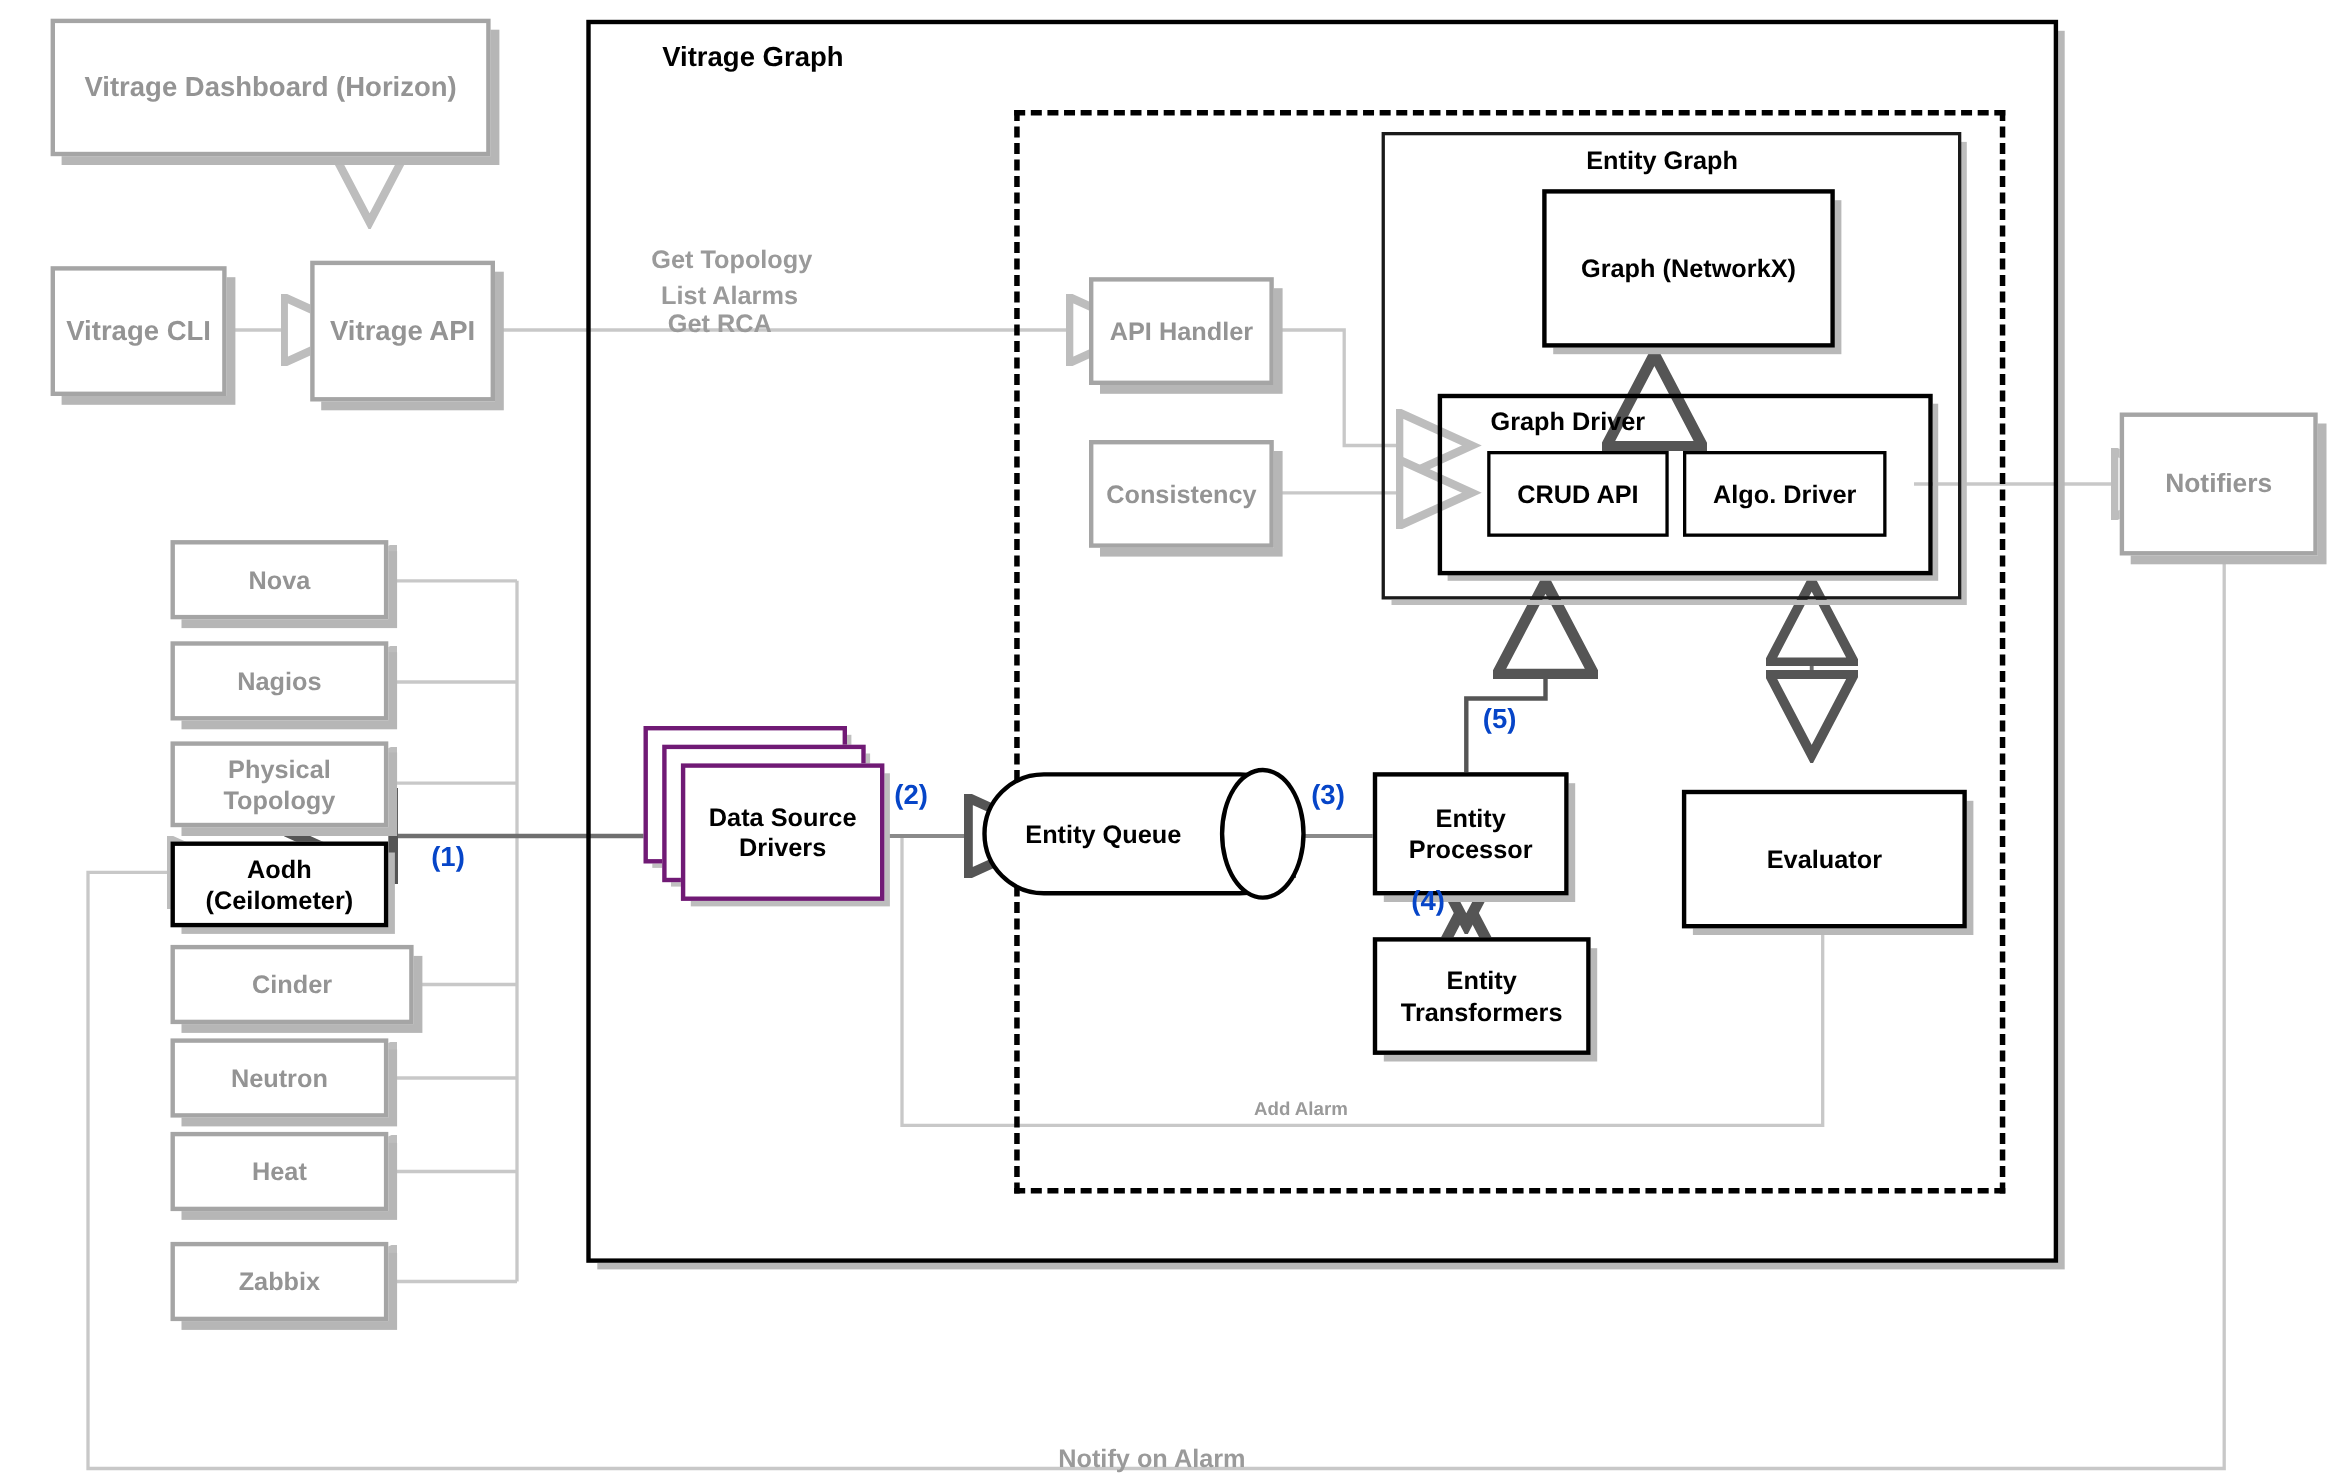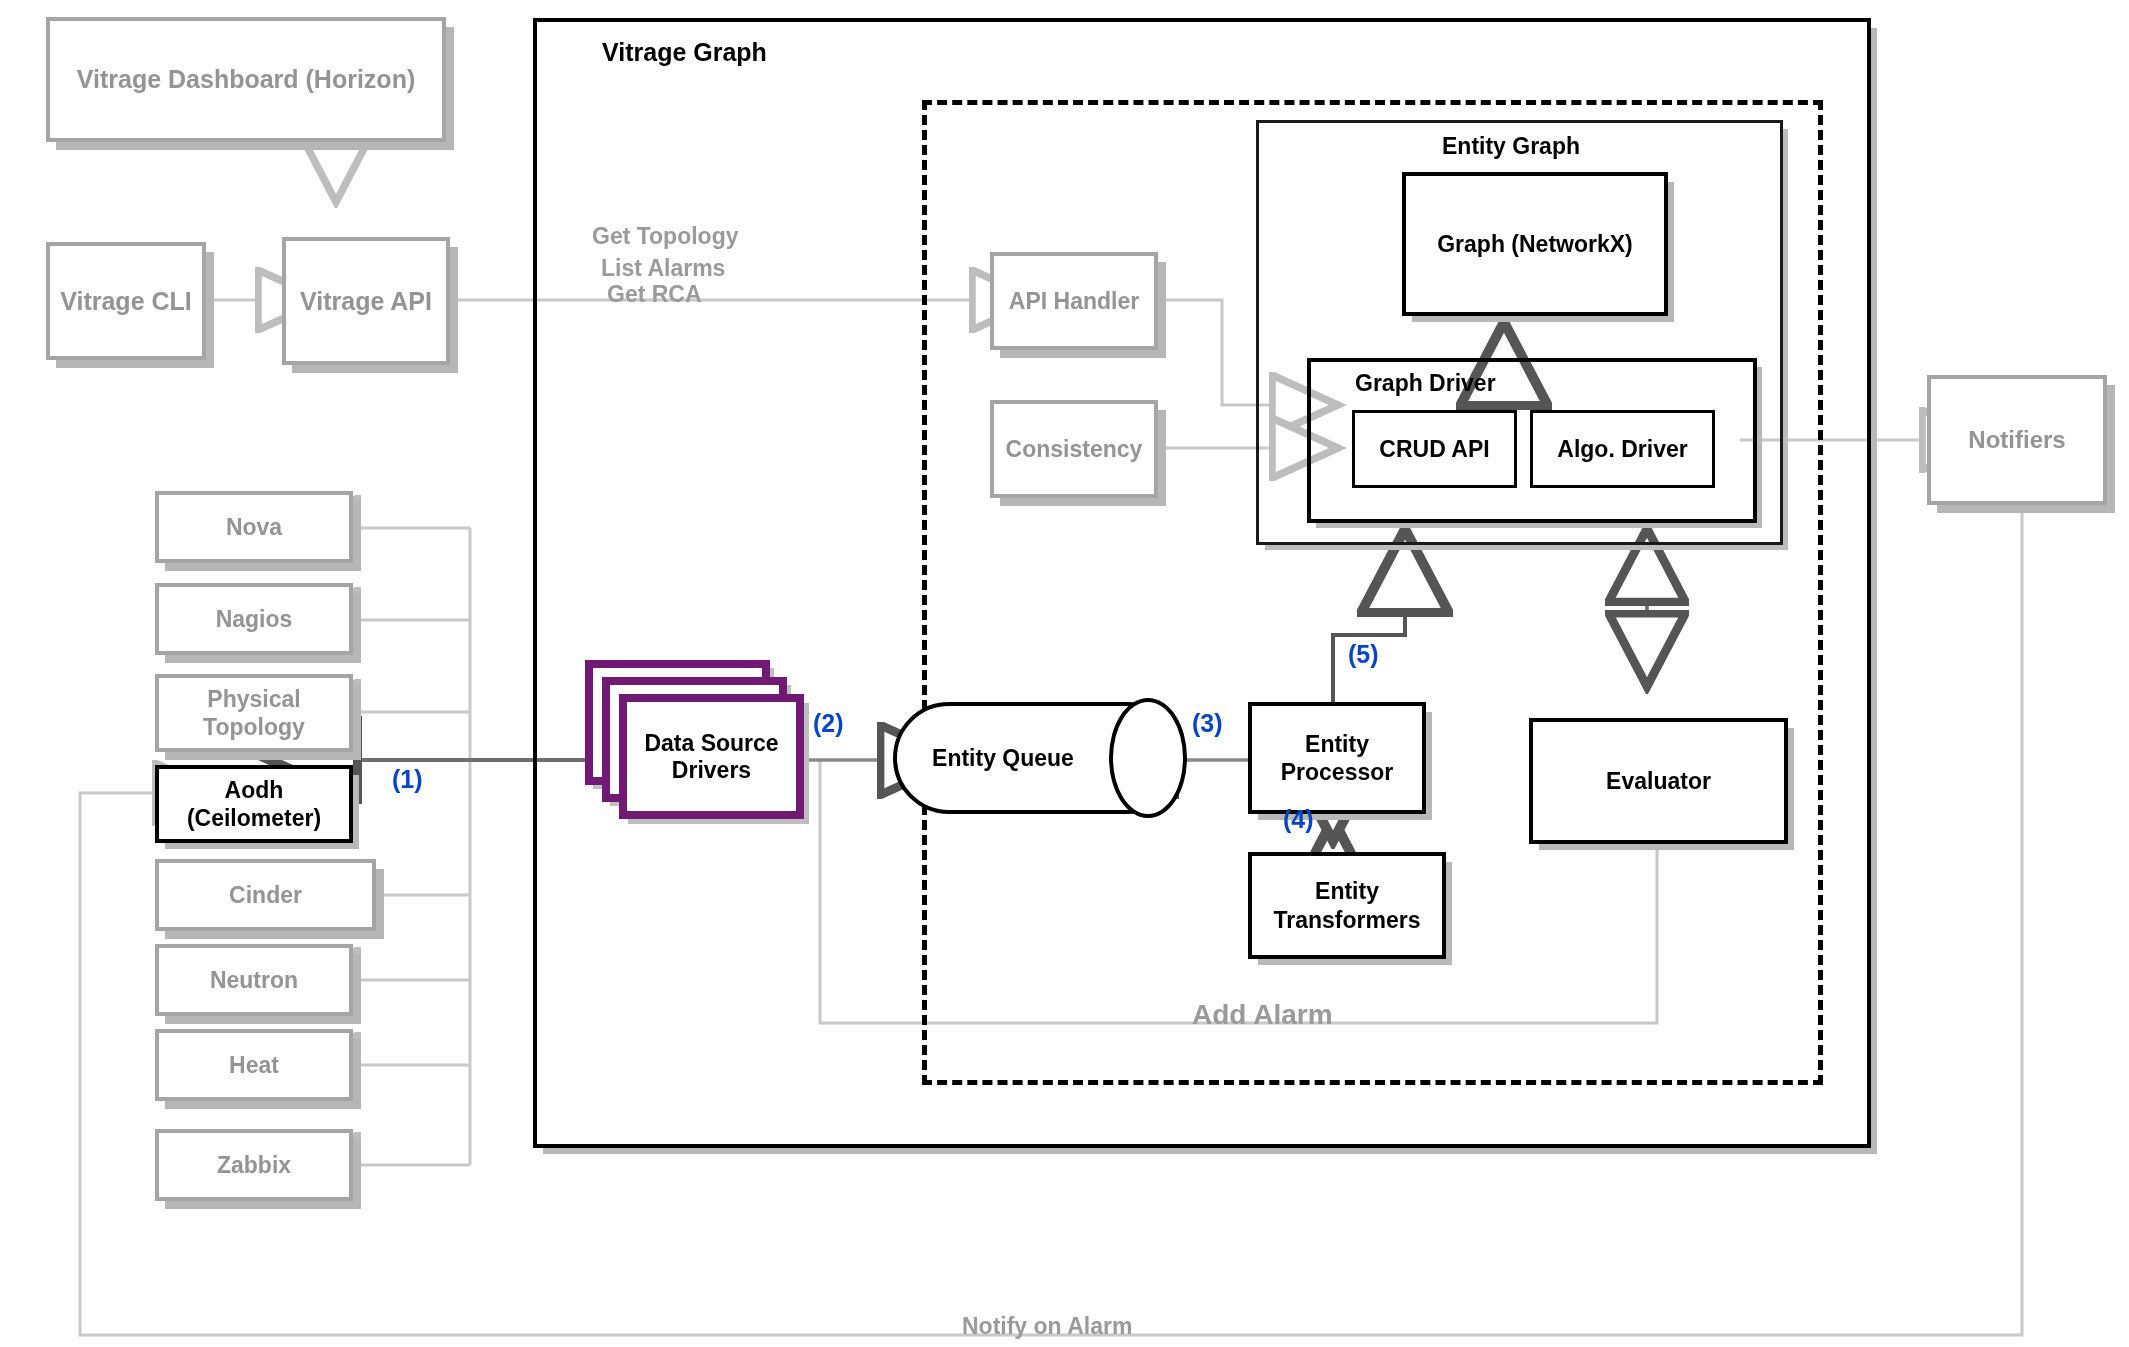--- a/index.html
+++ b/index.html
@@ -23,21 +23,21 @@
        background:transparent;box-shadow:8px 8px 0 -2px #b8b8b8;}
   .frame-solid-thin{position:absolute;box-sizing:border-box;border:3px solid #1a1a1a;
        background:transparent;box-shadow:7px 7px 0 -2px #bdbdbd;}
   .frame-dashed{position:absolute;box-sizing:border-box;
        border:5px dashed #000;background:transparent;}
 
   .frame-title{position:absolute;font-weight:bold;color:#000;white-space:nowrap;}
 
   
   .stack{position:absolute;}
-  .stack .sheet{position:absolute;box-sizing:border-box;border:8px solid #701a75;background:#fff;}
+  .stack .sheet{position:absolute;box-sizing:border-box;border:4px solid #701a75;background:#fff;}
 
   
   .cyl{position:absolute;box-sizing:border-box;}
   .cyl .body{position:absolute;inset:0;border:4px solid #000;border-radius:60px/60px;background:#fff;}
   .cyl .cap{position:absolute;top:-4px;right:-4px;width:78px;height:calc(100% + 8px);
             border:4px solid #000;border-radius:50%;background:#fff;box-sizing:border-box;}
   .cyl .txt{position:absolute;inset:0;display:flex;align-items:center;justify-content:center;
             font-weight:bold;color:#000;padding-right:70px;}
   .note{position:absolute;color:#9a9a9a;font-weight:bold;white-space:nowrap;text-align:right;}
   .step{position:absolute;color:#0645c8;font-weight:bold;white-space:nowrap;}
@@ -242,21 +242,21 @@
   </div>
 
   <div class="box blk" style="left:1529px;top:694px;width:259px;height:126px;font-size:23px;margin-top:24px;">
     <span class="lbl">Evaluator</span>
   </div>
 
   <div class="note" style="left:592px;top:223px;font-size:23px;">Get Topology</div>
   <div class="note" style="left:601px;top:255px;font-size:23px;">List Alarms</div>
   <div class="note" style="left:607px;top:281px;font-size:23px;">Get RCA</div>
 
-  <div class="note" style="left:1192px;top:999px;font-size:28px;">Add Alarm</div>
+  <div class="note" style="left:1140px;top:999px;font-size:17px;">Add Alarm</div>
 
   <div class="note" style="left:962px;top:1313px;font-size:23px;">Notify on Alarm</div>
 
   <div class="step" style="left:392px;top:765px;font-size:25px;">(1)</div>
   <div class="step" style="left:813px;top:709px;font-size:25px;">(2)</div>
   <div class="step" style="left:1192px;top:709px;font-size:25px;">(3)</div>
   <div class="step" style="left:1283px;top:805px;font-size:25px;">(4)</div>
   <div class="step" style="left:1348px;top:640px;font-size:25px;">(5)</div>
 
 </div>

